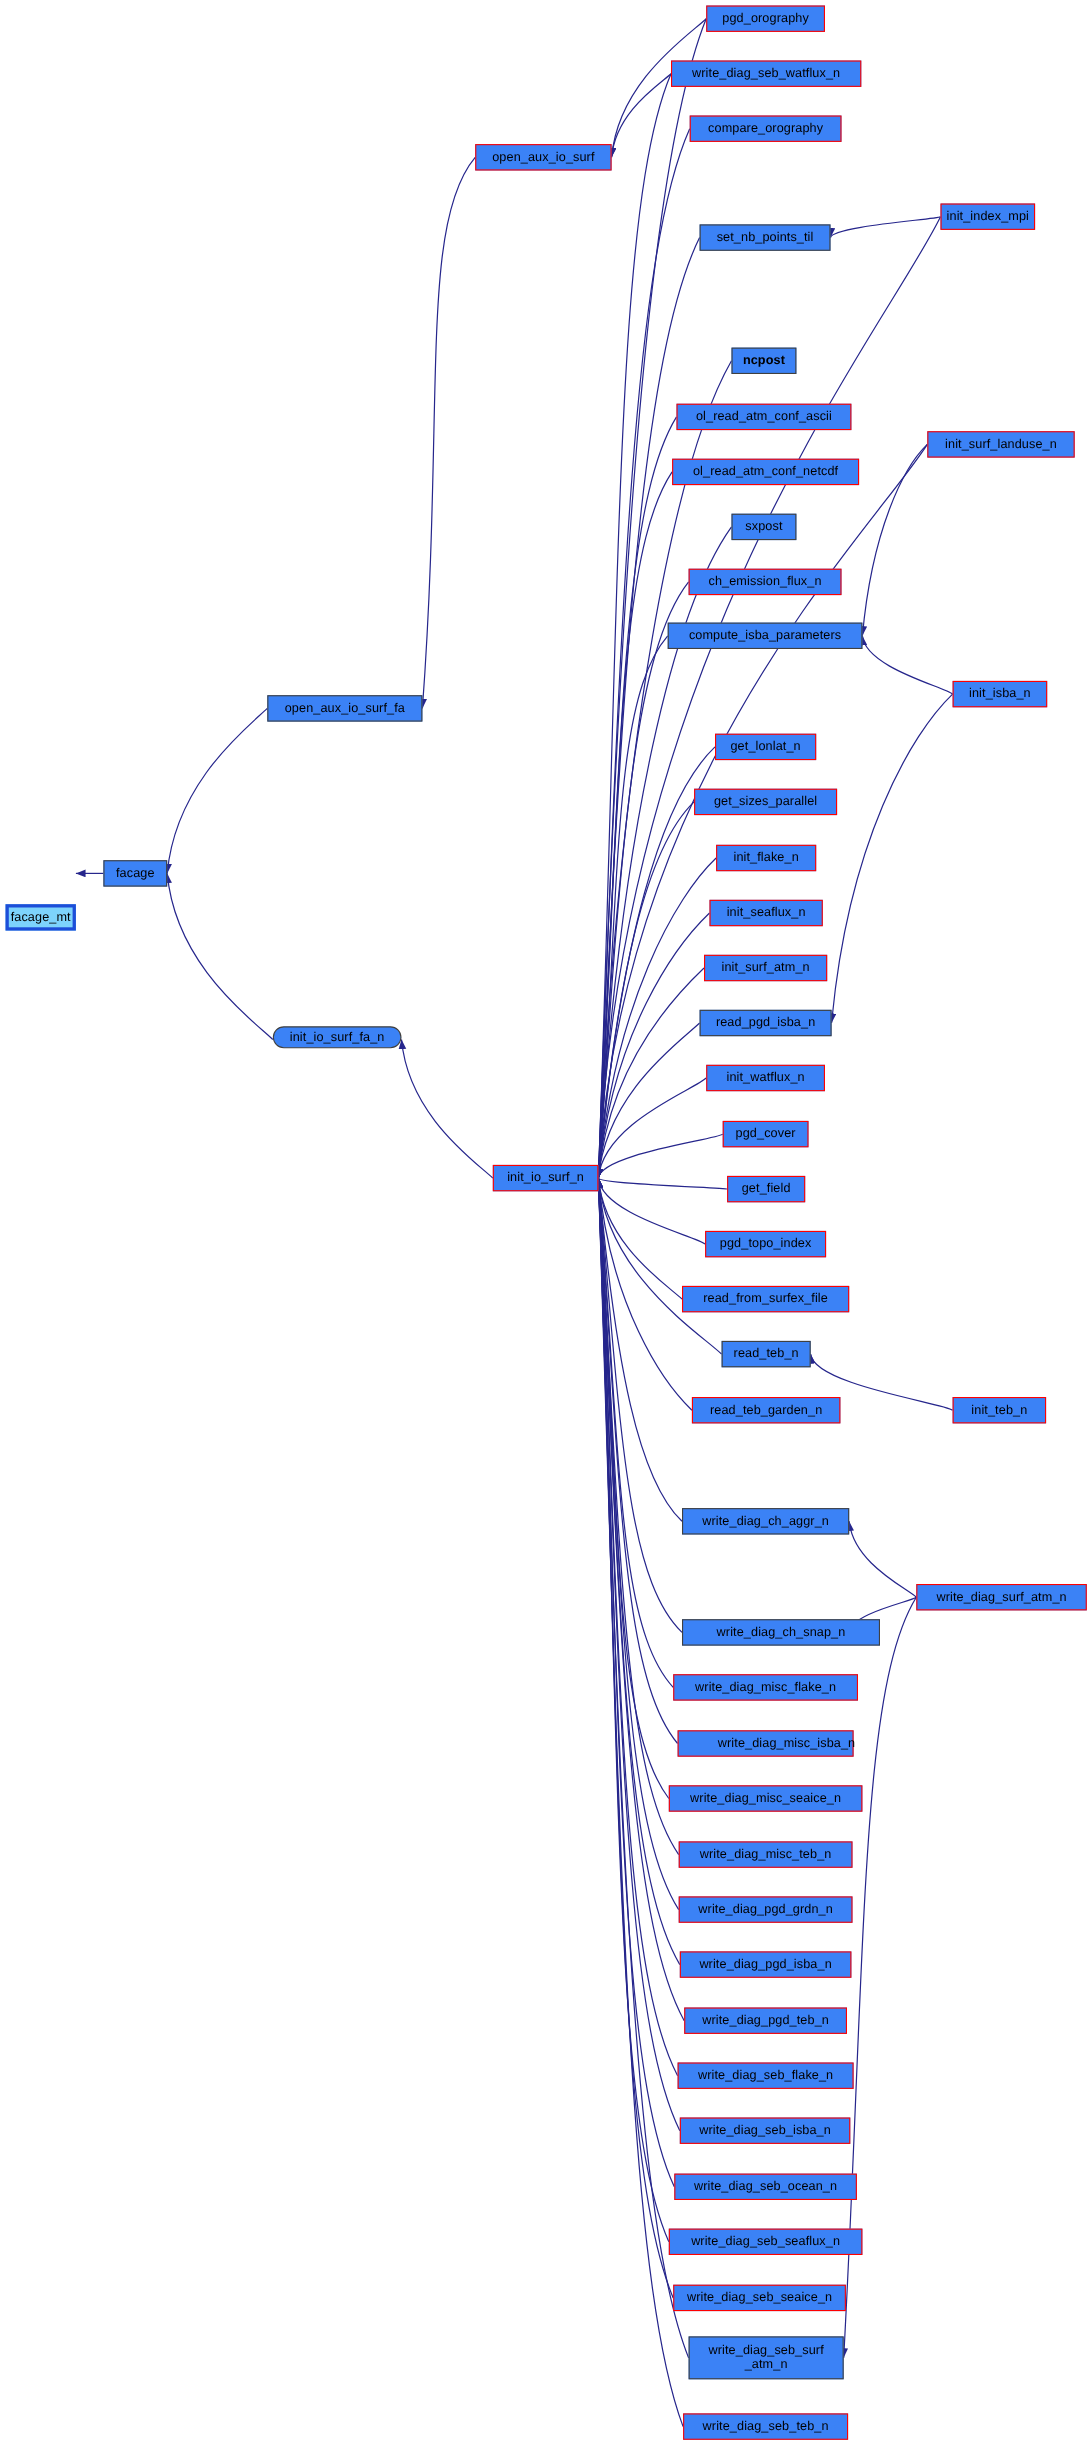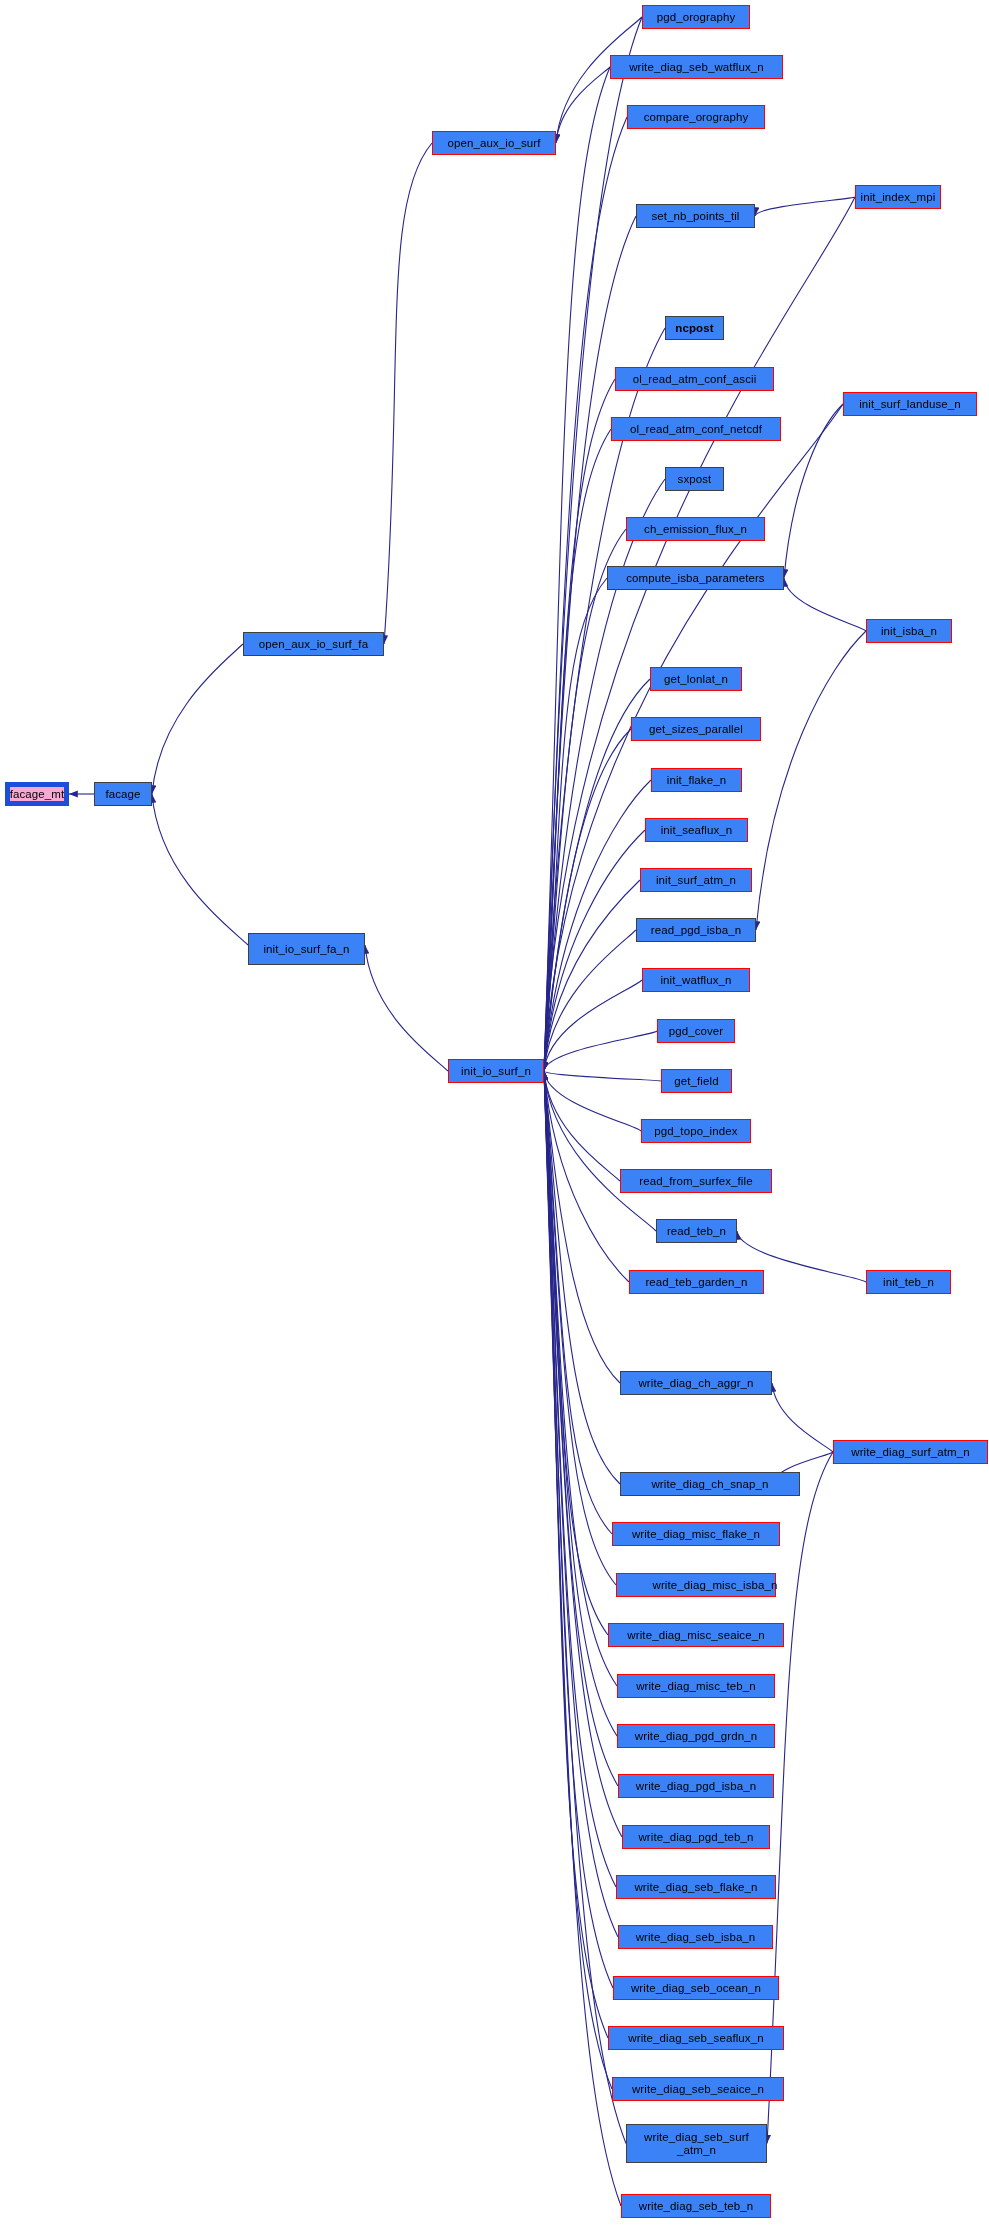--- a/index.html
+++ b/index.html
@@ -35,22 +35,23 @@
     background: #3b82f6;
     border: 1px solid #ff0000;
     white-space: pre;
     letter-spacing: 0.1px;
     cursor: pointer;
   }
   .node.dark {
     border: 1px solid #404040;
   }
   .node.root {
-    background: #f9a8d4;
-    border: 5px solid #1d4ed8;
+    background: #7dd3fc;
+    border: 3px solid #1d4ed8;
+    margin-top: 40px;
   }
 </style>
 </head>
 <body>
 
 <div id="graph-root">
   <svg class="edges" viewBox="0 0 989 2232">
     <defs>
       <marker id="arrow" markerWidth="9" markerHeight="9" refX="8" refY="3.2" orient="auto" markerUnits="strokeWidth">
         <path d="M0,0 L0,6.4 L8,3.2 z" fill="#26268c"></path>
@@ -112,21 +113,21 @@
         <path d="M866,1282 C859.574,1275.88 739.5704,1259.05 737,1231" fill="none" stroke="#26268c" stroke-width="1.1" marker-end="url(#arrow)"></path>
         <path d="M833,1452 C824.306,1443.72 775.4776,1420.95 772,1383" fill="none" stroke="#26268c" stroke-width="1.1" marker-end="url(#arrow)"></path>
         <path d="M833,1452 C828.968,1455.84 773.6128,1466.4 772,1484" fill="none" stroke="#26268c" stroke-width="1.1" marker-end="url(#arrow)"></path>
         <path d="M833,1452 C782,1534.98 787.4,1763.175 767,2143.5" fill="none" stroke="#26268c" stroke-width="1.1" marker-end="url(#arrow)"></path>
       </g>
   </svg>
   <div id="node-layer">
       <div class="node root" style="left: 5px; top: 782px; width: 64px; height: 24px;">facage_mt</div>
       <div class="node dark" style="left: 94px; top: 782px; width: 58px; height: 24px;">facage</div>
       <div class="node dark" style="left: 243px; top: 632px; width: 141px; height: 24px;">open_aux_io_surf_fa</div>
-      <div class="node dark" style="left: 248px; top: 933px; width: 117px; height: 32px;">init_io_surf_fa_n</div>
+      <div class="node dark" style="left: 248px; top: 933px; width: 117px; height: 20px; border-radius: 11px;">init_io_surf_fa_n</div>
       <div class="node " style="left: 432px; top: 131px; width: 124px; height: 24px;">open_aux_io_surf</div>
       <div class="node " style="left: 448px; top: 1059px; width: 96px; height: 24px;">init_io_surf_n</div>
       <div class="node " style="left: 642px; top: 5px; width: 108px; height: 24px;">pgd_orography</div>
       <div class="node " style="left: 610px; top: 55px; width: 173px; height: 24px;">write_diag_seb_watflux_n</div>
       <div class="node " style="left: 627px; top: 105px; width: 138px; height: 24px;">compare_orography</div>
       <div class="node dark" style="left: 636px; top: 204px; width: 119px; height: 24px;">set_nb_points_til</div>
       <div class="node dark" style="left: 665px; top: 316px; width: 59px; height: 24px; font-weight: bold;">ncpost</div>
       <div class="node " style="left: 615px; top: 367px; width: 159px; height: 24px;">ol_read_atm_conf_ascii</div>
       <div class="node " style="left: 611px; top: 417px; width: 170px; height: 24px;">ol_read_atm_conf_netcdf</div>
       <div class="node dark" style="left: 665px; top: 467px; width: 59px; height: 24px;">sxpost</div>
@@ -151,21 +152,21 @@
       <div class="node " style="left: 616px; top: 1573px; width: 160px; height: 24px; padding-left: 38px;">write_diag_misc_isba_n</div>
       <div class="node " style="left: 608px; top: 1623px; width: 176px; height: 24px;">write_diag_misc_seaice_n</div>
       <div class="node " style="left: 617px; top: 1674px; width: 158px; height: 24px;">write_diag_misc_teb_n</div>
       <div class="node " style="left: 617px; top: 1724px; width: 158px; height: 24px;">write_diag_pgd_grdn_n</div>
       <div class="node " style="left: 618px; top: 1774px; width: 156px; height: 24px;">write_diag_pgd_isba_n</div>
       <div class="node " style="left: 622px; top: 1825px; width: 148px; height: 24px;">write_diag_pgd_teb_n</div>
       <div class="node " style="left: 616px; top: 1875px; width: 160px; height: 24px;">write_diag_seb_flake_n</div>
       <div class="node " style="left: 618px; top: 1925px; width: 155px; height: 24px;">write_diag_seb_isba_n</div>
       <div class="node " style="left: 613px; top: 1976px; width: 166px; height: 24px;">write_diag_seb_ocean_n</div>
       <div class="node " style="left: 608px; top: 2026px; width: 176px; height: 24px;">write_diag_seb_seaflux_n</div>
-      <div class="node " style="left: 612px; top: 2077px; width: 172px; height: 24px;">write_diag_seb_seaice_n</div>
+      <div class="node " style="left: 612px; top: 2077px; width: 157px; height: 24px;">write_diag_seb_seaice_n</div>
       <div class="node dark" style="left: 626px; top: 2124px; width: 141px; height: 39px;">write_diag_seb_surf
 _atm_n</div>
       <div class="node " style="left: 621px; top: 2194px; width: 150px; height: 24px;">write_diag_seb_teb_n</div>
       <div class="node " style="left: 855px; top: 185px; width: 86px; height: 24px;">init_index_mpi</div>
       <div class="node " style="left: 843px; top: 392px; width: 134px; height: 24px;">init_surf_landuse_n</div>
       <div class="node " style="left: 866px; top: 619px; width: 86px; height: 24px;">init_isba_n</div>
       <div class="node " style="left: 866px; top: 1270px; width: 85px; height: 24px;">init_teb_n</div>
       <div class="node " style="left: 833px; top: 1440px; width: 155px; height: 24px;">write_diag_surf_atm_n</div>
     </div>
 </div>

